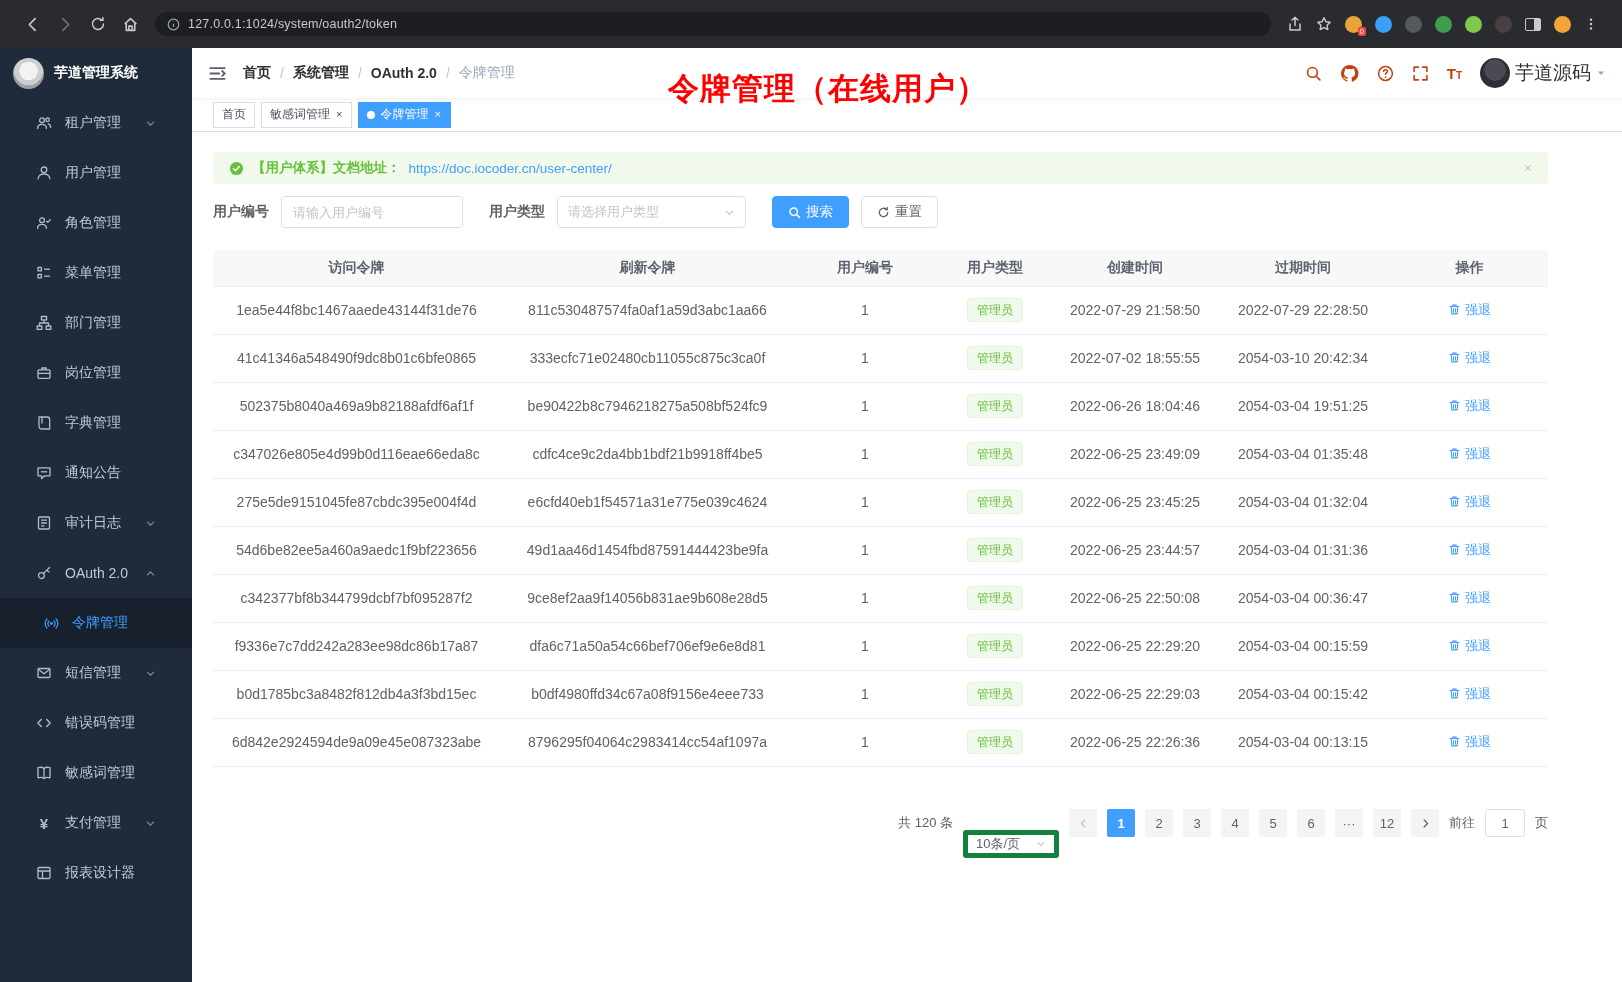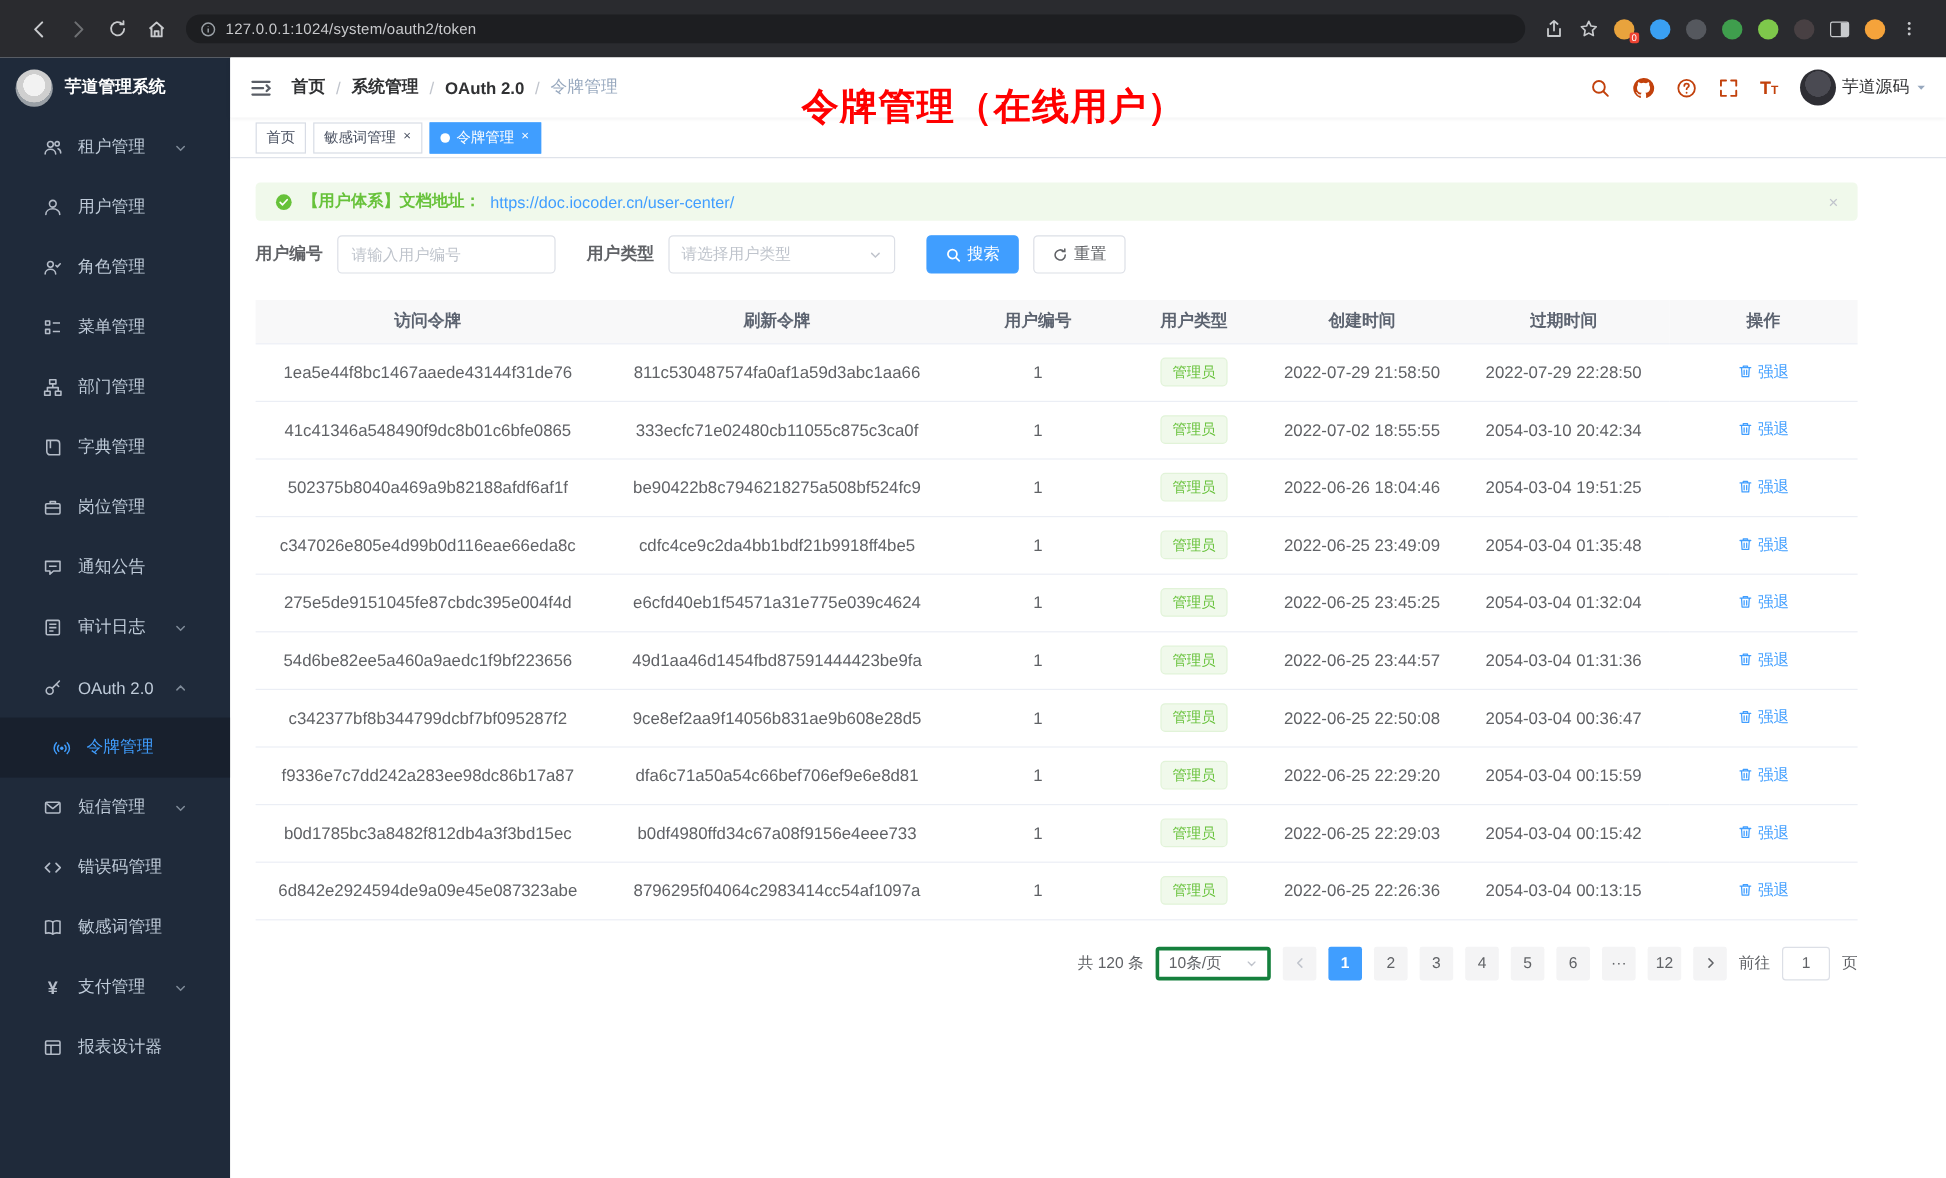--- a/index.html
+++ b/index.html
@@ -40,21 +40,21 @@
   .navbar { height:50px; display:flex; align-items:center; padding:0 16px; box-shadow:0 1px 4px rgba(0,21,41,.08); position:relative; z-index:5; background:#fff; }
   .hamburger { color:#5a5e66; cursor:pointer; margin-right:16px; }
   .breadcrumb { display:flex; align-items:center; font-size:14px; color:#303133; }
   .crumb { cursor:pointer; font-weight:bold; }
   .crumb.current { color:#97a8be; cursor:default; font-weight:normal; }
   .crumb-sep { color:#c0c4cc; margin:0 9px; font-weight:normal; }
   .navbar-right { margin-left:auto; display:flex; align-items:center; gap:18px; color:#5a5e66; }
   .nav-ic { cursor:pointer; color:#c2410c; }
   .avatar { width:30px; height:30px; border-radius:50%; background:radial-gradient(circle at 50% 40%, #4a4a52 0 45%, #2e2e34 46%); cursor:pointer; }
   .user-drop { display:flex; align-items:center; gap:5px; cursor:pointer; }
-  .user-name { font-size:14px; color:#303133; }
+  .user-name { font-size:19px; color:#303133; }
 
   
   .tags-bar { height:34px; display:flex; align-items:center; gap:6px; padding:0 0 0 21px; border-bottom:1px solid #d8dce5; box-shadow:0 1px 3px 0 rgba(0,0,0,.04); background:#fff; }
   .tag { height:26px; display:inline-flex; align-items:center; gap:5px; border:1px solid #d8dce5; background:#fff; color:#495060; font-size:12px; padding:0 8px; cursor:pointer; }
   .tag .tag-close { font-size:11px; line-height:1; padding:1px; border-radius:50%; }
   .tag.active { background:#409eff; border-color:#409eff; color:#fff; }
   .tag-dot { width:8px; height:8px; border-radius:50%; background:#fff; display:inline-block; }
 
   
   .content { flex:1; padding:20px 74px 24px 21px; background:#fff; position:relative; }
@@ -72,21 +72,21 @@
   .btn { height:32px; border-radius:4px; border:1px solid #dcdfe6; background:#fff; color:#606266; font-size:13.5px; display:inline-flex; align-items:center; gap:5px; padding:12px 15px; cursor:pointer; font-family:inherit; }
   .btn.primary { background:#409eff; border-color:#409eff; color:#fff; margin-right:12px; }
 
   table { width:100%; border-collapse:collapse; table-layout:fixed; }
   thead th { background:#f8f8f9; color:#5c6370; font-size:14px; font-weight:bold; height:36px; text-align:center; border-bottom:1px solid #ebeef5; }
   tbody td { height:48px; text-align:center; font-size:14px; color:#606266; border-bottom:1px solid #ebeef5; overflow:hidden; white-space:nowrap; }
   .badge { display:inline-block; background:#f0f9eb; border:1px solid #e1f3d8; color:#67c23a; font-size:12px; line-height:1; padding:5px 9px; border-radius:4px; }
   .action-link { color:#409eff; font-size:13px; display:inline-flex; align-items:center; gap:4px; cursor:pointer; text-decoration:none; }
 
   .pagination { margin-top:22px; display:flex; align-items:center; justify-content:flex-end; gap:10px; font-size:13px; color:#606266; }
-  .pg-size { width:96px; height:28px; border:3px solid #15803d; border-radius:3px; display:flex; align-items:center; justify-content:space-between; padding:0 8px; cursor:pointer; color:#606266; background:#fff; }
+  .pg-size { width:96px; height:28px; border:5px solid #15803d; border-radius:3px; display:flex; align-items:center; justify-content:space-between; padding:0 8px; cursor:pointer; color:#606266; background:#fff;margin-top:41px; }
   .pg-btn { min-width:28px; height:28px; border:none; border-radius:2px; background:#f4f4f5; color:#606266; font-size:13px; display:inline-flex; align-items:center; justify-content:center; cursor:pointer; font-family:inherit; padding:0 4px; }
   .pg-btn.active { background:#409eff; color:#fff; font-weight:bold; }
   .pg-btn.disabled { color:#c0c4cc; cursor:default; }
   .pg-goto-input { width:40px; height:28px; border:1px solid #dcdfe6; border-radius:3px; text-align:center; font-size:13px; color:#606266; outline:none; font-family:inherit; }
 
   .annotation { position:absolute; left:668px; top:68px; font-size:31px; font-weight:bold; color:#ff0000; z-index:50; letter-spacing:1px; pointer-events:none; }
 </style>
 </head>
 <body>
 
@@ -214,34 +214,34 @@
               <rect x="1.2" y="11" width="4.6" height="3.4"></rect>
               <rect x="10.2" y="11" width="4.6" height="3.4"></rect>
               <path d="M8 4.9V8M3.5 11V8h9v3"></path>
             </svg>
           </span>
         <span class="mi-label">部门管理</span>
       </div>
       <div class="menu-item">
         <span class="mi ic">
             <svg width="16" height="16" viewBox="0 0 16 16" fill="none" stroke="currentColor" stroke-width="1.3" stroke-linejoin="round">
+              <rect x="2" y="4.8" width="12" height="8.5" rx="1"></rect>
+              <path d="M5.8 4.8V3h4.4v1.8M2 8.3h12"></path>
+            </svg>
+          </span>
+        <span class="mi-label">岗位管理</span>
+      </div>
+      <div class="menu-item">
+        <span class="mi ic">
+            <svg width="16" height="16" viewBox="0 0 16 16" fill="none" stroke="currentColor" stroke-width="1.3" stroke-linejoin="round">
               <path d="M3 2h8a2.7 2.7 0 012.7 2.7v9.3H5.7A2.7 2.7 0 013 11.3V2z"></path>
               <path d="M6 2v6.5"></path>
             </svg>
           </span>
         <span class="mi-label">字典管理</span>
-      </div>
-      <div class="menu-item">
-        <span class="mi ic">
-            <svg width="16" height="16" viewBox="0 0 16 16" fill="none" stroke="currentColor" stroke-width="1.3" stroke-linejoin="round">
-              <rect x="2" y="4.8" width="12" height="8.5" rx="1"></rect>
-              <path d="M5.8 4.8V3h4.4v1.8M2 8.3h12"></path>
-            </svg>
-          </span>
-        <span class="mi-label">岗位管理</span>
       </div>
       <div class="menu-item">
         <span class="mi ic">
             <svg width="16" height="16" viewBox="0 0 16 16" fill="none" stroke="currentColor" stroke-width="1.3" stroke-linejoin="round">
               <path d="M2 2.8h12v8H8.6l-3 2.7v-2.7H2z"></path>
               <path d="M4.8 6.8h6.4"></path>
             </svg>
           </span>
         <span class="mi-label">通知公告</span>
       </div>

